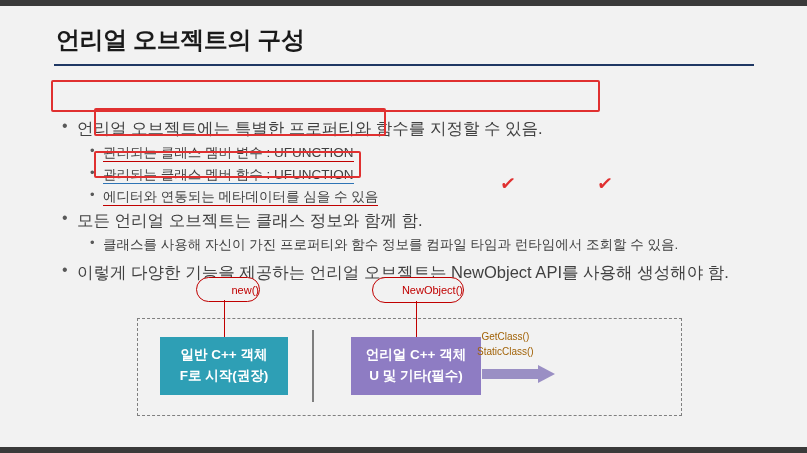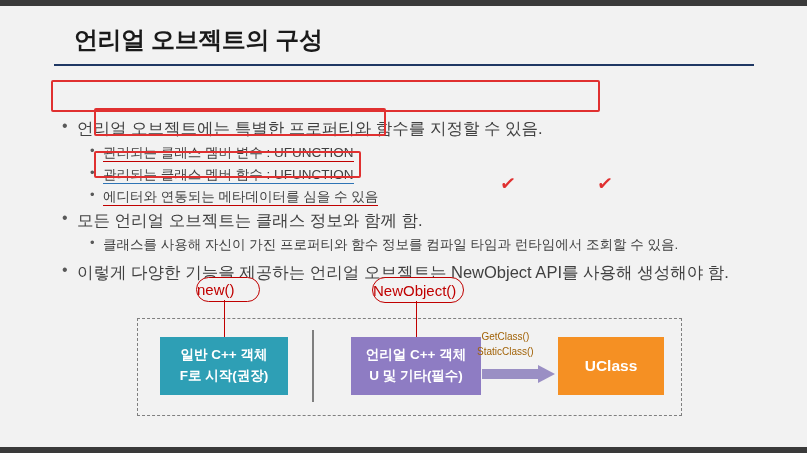--- a/index.html
+++ b/index.html
@@ -17,21 +17,21 @@
     position: absolute;
     left: 0; top: 6px;
     width: 807px;
     height: 441px;
     background: #f2f2f2;
   }
 
   
   .title {
     position: absolute;
-    left: 74px;
+    left: 56px;
     top: 18px;
     font-size: 24px;
     font-weight: bold;
     color: #1a1a1a;
     letter-spacing: -0.4px;
   }
   .title-rule {
     position: absolute;
     left: 54px;
     top: 58px;
@@ -150,24 +150,24 @@
     font-size: 15.5px;
   }
 
   
   .callout {
     position: absolute;
     border: 1.6px solid #c00000;
     border-radius: 13px;
     background: #f2f2f2;
     color: #c00000;
-    font-size: 15px;
+    font-size: 11px;
     display: flex;
     align-items: center;
-    justify-content: flex-start;
+    justify-content: flex-end;
   }
   .callout-new {
     left: 196px;
     top: 271px;
     width: 62px;
     height: 23px;
   }
   .callout-newobject {
     left: 372px;
     top: 271px;
@@ -277,23 +277,20 @@
   <div class="box box-cpp">
     <span>일반 C++ 객체</span>
     <span>F로 시작(권장)</span>
   </div>
 
   <div class="box box-ue">
     <span>언리얼 C++ 객체</span>
     <span>U 및 기타(필수)</span>
   </div>
 
-  <div class="box box-uclass">
-    <span>UClass</span>
-  </div>
 
   <div class="callout callout-new">
     <span>new()</span>
   </div>
   <div class="leader leader-new"></div>
 
   <div class="callout callout-newobject">
     <span>NewObject()</span>
   </div>
   <div class="leader leader-newobject"></div>

